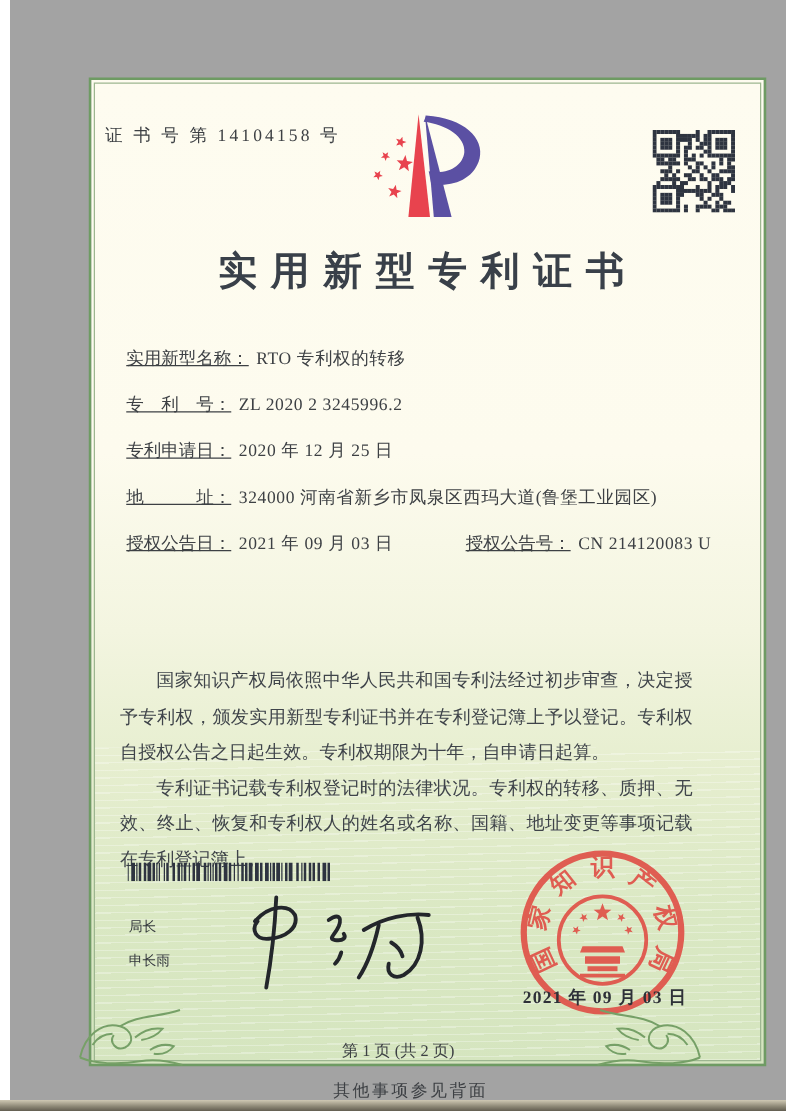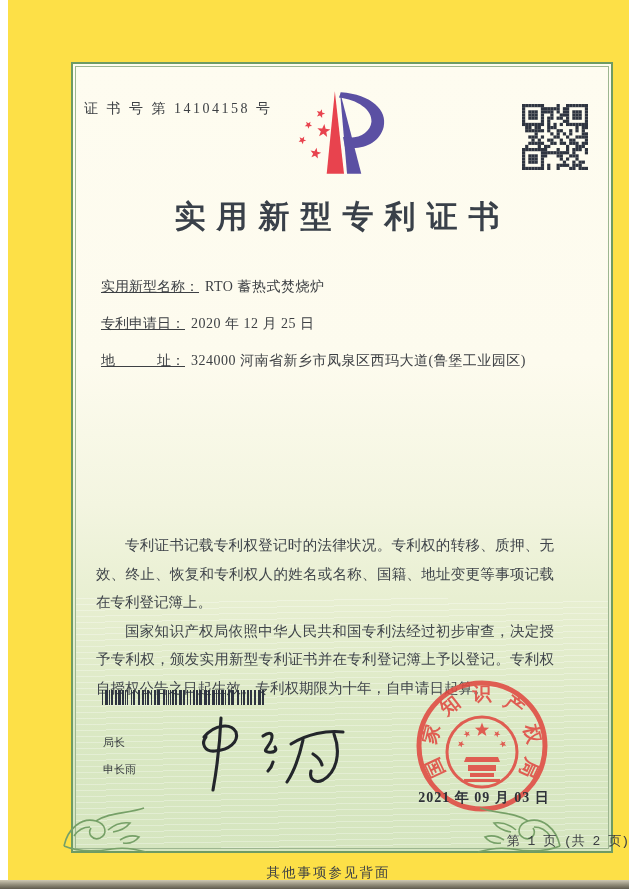--- a/index.html
+++ b/index.html
@@ -4,21 +4,21 @@
 <style>
   html,body{margin:0;padding:0;}
   body{
     width:629px;height:889px;position:relative;overflow:hidden;
     background:#ffffff;
     font-family:"Liberation Serif","DejaVu Serif",serif;
     color:#3a3e44;
   }
   .paper{
     position:absolute;left:8px;top:0;right:0;bottom:9px;
-    background:#fde047;
+    background:#a3a3a3;
   }
   .scan-bottom{
     position:absolute;left:0;right:0;bottom:0;height:9px;
     background:linear-gradient(180deg,#cfc9b4 0%,#8f8a78 55%,#5f5b4e 100%);
   }
   .frame{
     position:absolute;left:63px;top:62px;width:542px;height:791px;
     border:2px solid #6e9b63;
     background:linear-gradient(180deg,#fefcf0 0%,#fdfbee 38%,#f3f5e0 56%,#e6eecf 70%,#dae8c3 85%,#d5e5bf 100%);
     box-sizing:border-box;
@@ -55,22 +55,22 @@
   .body-text p{margin:0;text-indent:2em;}
   .barcode{position:absolute;left:94px;top:690px;width:166px;height:15px;}
   .bureau{position:absolute;left:95px;top:729px;font-size:11px;color:#33373c;line-height:27px;}
   .signature{position:absolute;left:183px;top:710px;width:160px;height:86px;}
   .seal{position:absolute;left:404px;top:676px;width:140px;height:140px;}
   .seal-date{
     position:absolute;left:400px;top:789px;width:152px;text-align:center;
     font-size:14px;color:#2e3138;letter-spacing:1px;font-weight:bold;white-space:nowrap;
   }
   .page-num{
-    position:absolute;left:0;right:0;top:832px;text-align:right;
-    font-size:13px;color:#3d4044;font-family:Liberation Mono, monospace;
+    position:absolute;left:0;right:0;top:832px;text-align:center;
+    font-size:13px;color:#3d4044;
   }
   .back-note{
     position:absolute;left:0;right:0;top:864px;text-align:center;
     font-size:13.5px;color:#3d4044;letter-spacing:2px;margin-left:20px;
   }
   .flourish{position:absolute;width:88px;height:58px;}
   .flourish.fl-left{left:52px;top:800px;}
   .flourish.fl-right{left:468px;top:800px;transform:scaleX(-1);}
 </style>
 </head>
@@ -334,33 +334,44 @@
       <rect x="16" y="20" width="1.02" height="1.02" fill="#2e3440"></rect>
       <rect x="18" y="20" width="1.02" height="1.02" fill="#2e3440"></rect>
       <rect x="19" y="20" width="1.02" height="1.02" fill="#2e3440"></rect>
       <rect x="20" y="20" width="1.02" height="1.02" fill="#2e3440"></rect>
     </svg>
 
   <div class="title">实用新型专利证书</div>
 
   <div class="fields">
     <div class="field-row">
-      <span class="label">实用新型名称：</span><span class="value">RTO 蓄热式焚烧炉</span>
+      <span class="label">实用新型名称：</span><span class="value">RTO 专利权的转移</span>
+    </div>
+    <div class="field-row">
+      <span class="label">专　利　号：</span><span class="value">ZL 2020 2 3245996.2</span>
     </div>
     <div class="field-row">
       <span class="label">专利申请日：</span><span class="value">2020 年 12 月 25 日</span>
     </div>
     <div class="field-row">
       <span class="label">地　　　址：</span><span class="value">324000 河南省新乡市凤泉区西玛大道(鲁堡工业园区)</span>
     </div>
+    <div class="field-row dual">
+      <span class="pair1">
+        <span class="label">授权公告日：</span><span class="value">2021 年 09 月 03 日</span>
+      </span>
+      <span class="pair2">
+        <span class="label">授权公告号：</span><span class="value">CN 214120083 U</span>
+      </span>
+    </div>
   </div>
 
   <div class="body-text">
+    <p>国家知识产权局依照中华人民共和国专利法经过初步审查，决定授予专利权，颁发实用新型专利证书并在专利登记簿上予以登记。专利权自授权公告之日起生效。专利权期限为十年，自申请日起算。</p>
     <p>专利证书记载专利权登记时的法律状况。专利权的转移、质押、无效、终止、恢复和专利权人的姓名或名称、国籍、地址变更等事项记载在专利登记簿上。</p>
-    <p>国家知识产权局依照中华人民共和国专利法经过初步审查，决定授予专利权，颁发实用新型专利证书并在专利登记簿上予以登记。专利权自授权公告之日起生效。专利权期限为十年，自申请日起算。</p>
   </div>
 
   <svg class="barcode" id="barcode-svg" viewBox="0 0 166 15" preserveAspectRatio="none">
       <rect x="0" y="0" width="1" height="15" fill="#2e3440"></rect>
       <rect x="3" y="0" width="3" height="15" fill="#2e3440"></rect>
       <rect x="7" y="0" width="1" height="15" fill="#2e3440"></rect>
       <rect x="9" y="0" width="2" height="15" fill="#2e3440"></rect>
       <rect x="13" y="0" width="2" height="15" fill="#2e3440"></rect>
       <rect x="16" y="0" width="3" height="15" fill="#2e3440"></rect>
       <rect x="20" y="0" width="2" height="15" fill="#2e3440"></rect>

